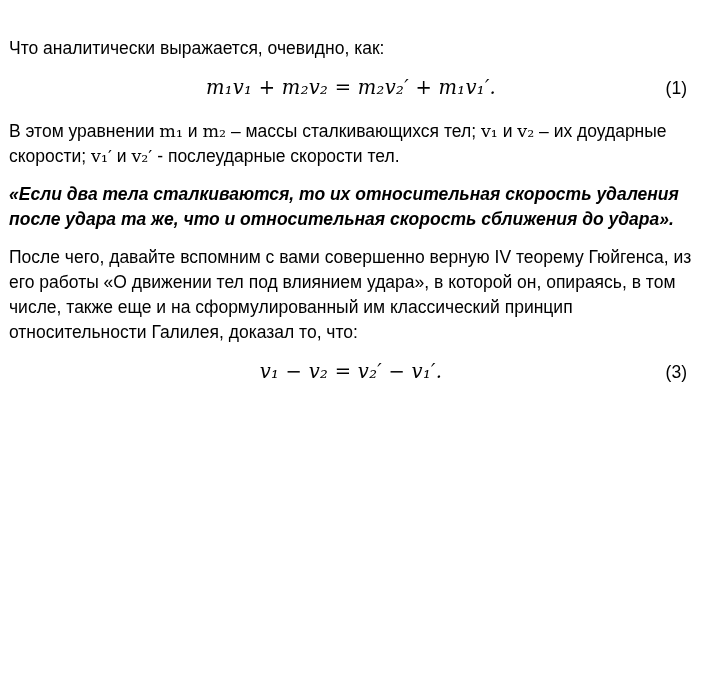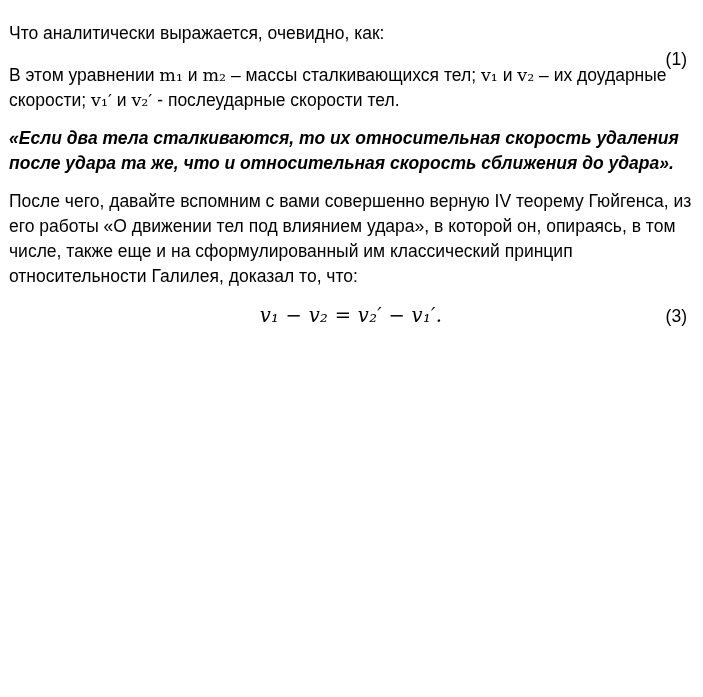--- a/index.html
+++ b/index.html
@@ -8,23 +8,24 @@
     background: #ffffff;
   }
   body {
     width: 703px;
     min-height: 697px;
     font-family: "Liberation Sans", sans-serif;
     color: #000000;
     box-sizing: border-box;
   }
   .page {
-    padding: 21px 10px 8px 9px;
+    padding: 0 10px 8px 9px;
     font-size: 17.5px;
     line-height: 25px;
+    margin-top: 36px;
   }
   .para {
     margin: 0 0 13px 0;
   }
   .quote {
     font-style: italic;
     font-weight: bold;
   }
   .math {
     font-family: "DejaVu Serif", serif;
@@ -52,20 +53,21 @@
   }
 </style>
 </head>
 <body>
 
 <div class="page">
 
   <p class="para">Что аналитически выражается, очевидно, как:</p>
 
   <div class="equation-row">
+    <span class="eq-body">m₁v₁ + m₂v₂ =  m₂v₂′ + m₁v₁′.</span>
     <span class="eq-num">(1)</span>
   </div>
 
   <p class="para"><span class="txt">В этом уравнении </span><span class="math">m₁</span><span class="txt"> и </span><span class="math">m₂</span><span class="txt"> – массы сталкивающихся тел; </span><span class="math">v₁</span><span class="txt"> и </span><span class="math">v₂</span><span class="txt"> – их доударные скорости; </span><span class="math">v₁′</span><span class="txt"> и </span><span class="math">v₂′</span><span class="txt"> - послеударные скорости тел.</span></p>
 
 
 
   <p class="para quote">«Если два тела сталкиваются, то их относительная скорость удаления после удара та же, что и относительная скорость сближения до удара».</p>
 
   <p class="para">После чего, давайте вспомним с вами совершенно верную IV теорему Гюйгенса, из его работы «О движении тел под влиянием удара», в которой он, опираясь, в том числе, также еще и на сформулированный им классический принцип относительности Галилея, доказал то, что:</p>

